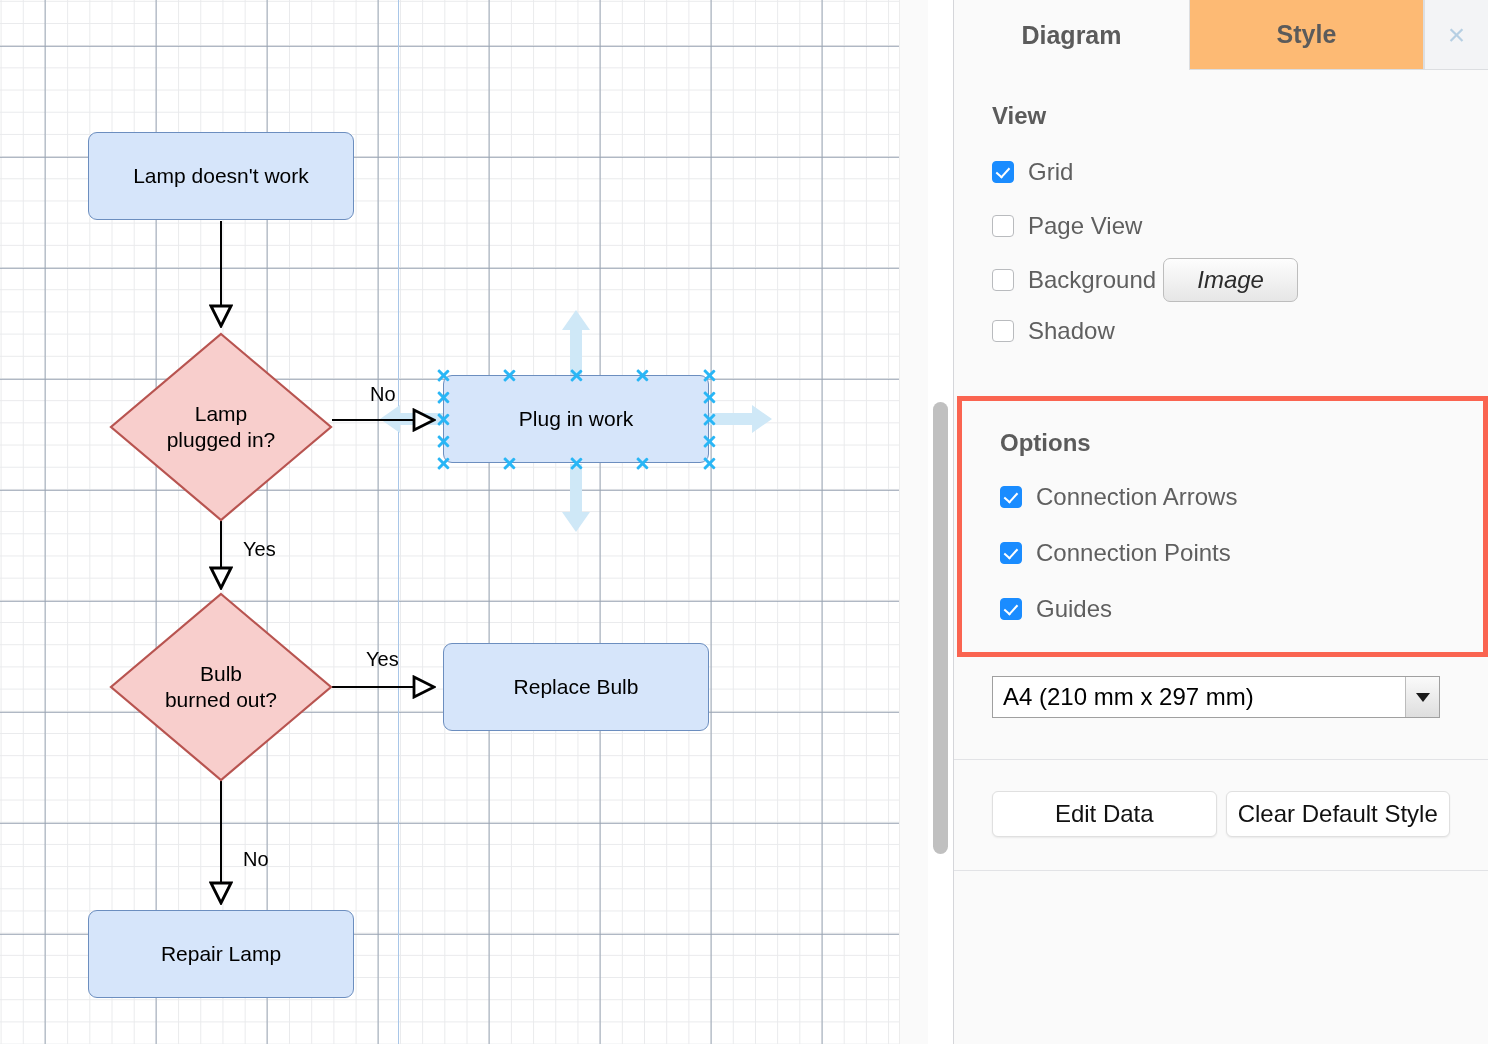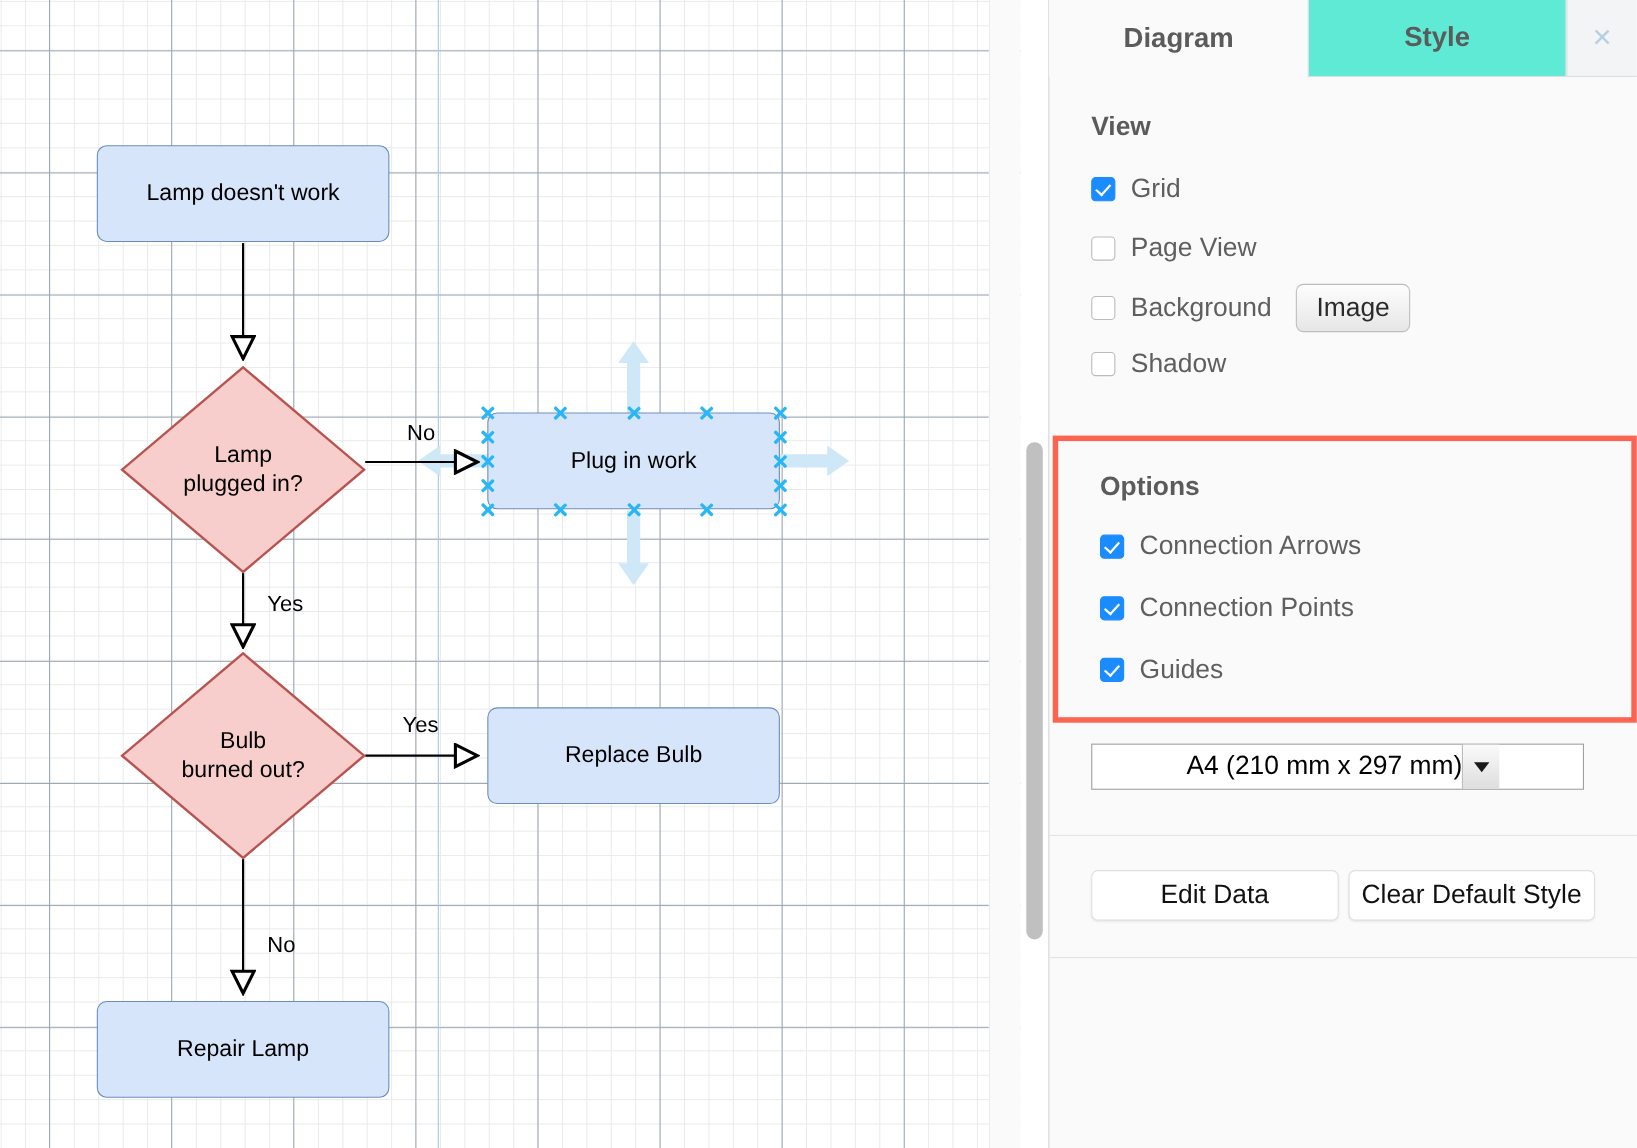--- a/index.html
+++ b/index.html
@@ -90,21 +90,21 @@
     position:relative;height:70px;display:flex;align-items:stretch;
     background:#fafafa;
   }
   .tab{
     display:flex;align-items:center;justify-content:center;
     font-size:25px;font-weight:bold;color:#5b5b5b;box-sizing:border-box;
     cursor:default;
   }
   .tab.active{width:235px;background:#fafafa;}
   .tab.inactive{
-    width:235px;background:#5eead4;
+    width:235px;background:#fdba74;
     border:1px solid #dcdee1;border-top:none;
     border-bottom:1px solid #dcdee1;
   }
   .tab-close{
     flex:1;display:flex;align-items:center;justify-content:center;
     background:#f3f4f6;border-bottom:1px solid #dcdee1;border-left:1px solid #dcdee1;
     color:#b6cfe3;font-size:30px;font-weight:300;line-height:1;cursor:pointer;
   }
 
   .section{padding:0 38px;box-sizing:border-box;}
@@ -159,21 +159,21 @@
   }
 
   .options-box{
     position:absolute;left:957px;top:396px;width:531px;height:261px;
     border:5px solid #fa6450;box-sizing:border-box;background:#fafafa;
   }
 
   .select{
     width:448px;height:42px;box-sizing:border-box;
     background:#fff;border:1px solid #a0a0a0;
-    display:flex;align-items:center;justify-content:center;
+    display:flex;align-items:center;justify-content:space-between;
     font-size:24px;color:#000;padding:0 0 0 10px;cursor:pointer;
   }
   .select-arrow{
     width:34px;height:40px;box-sizing:border-box;
     background:linear-gradient(#fafafa,#dedede);
     border-left:1px solid #bcbcbc;
     display:flex;align-items:center;justify-content:center;
   }
   .select-arrow i{
     width:0;height:0;border-left:7px solid transparent;border-right:7px solid transparent;
@@ -325,21 +325,21 @@
       </div>
 
       <div class="row" style="margin-top:19px;height:30px;">
         <div class="cb off"></div>
         <span class="cb-label">Page View</span>
       </div>
 
       <div class="row" style="margin-top:17px;height:44px;">
         <div class="cb off"></div>
         <span class="cb-label">Background</span>
-        <div class="btn-gray" style="margin-left:22px;width:104px;height:44px;">
+        <div class="btn-gray" style="margin-left:7px;width:135px;height:44px;font-style:italic;">
           <span>Image</span>
         </div>
       </div>
 
       <div class="row" style="margin-top:14px;height:30px;">
         <div class="cb off"></div>
         <span class="cb-label">Shadow</span>
       </div>
     </div>
 

